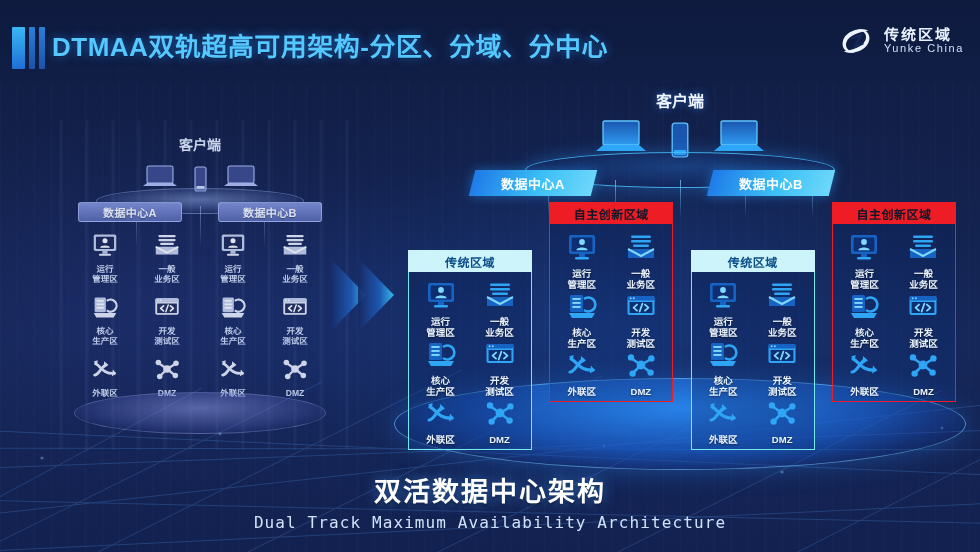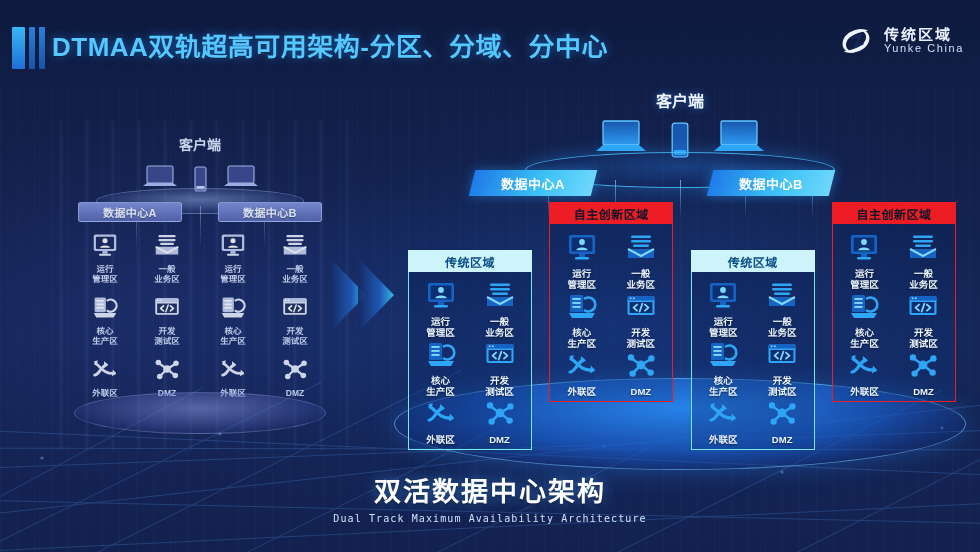--- a/index.html
+++ b/index.html
@@ -125,21 +125,21 @@
   .rcell{display:flex;flex-direction:column;align-items:center;gap:3px;}
   .rcell .ico{width:30px;height:30px;}
   .rcell .cap{font-size:9.5px;line-height:1.15;text-align:center;color:#eaf4ff;font-weight:bold;
     text-shadow:0 1px 2px rgba(0,0,0,.5);}
 
   
   #bottom-title{position:absolute;left:0;top:470px;width:980px;text-align:center;}
   #bt-cn{font-size:27px;font-weight:bold;color:#ffffff;letter-spacing:2px;
     text-shadow:0 0 14px rgba(70,160,255,.6),0 2px 3px rgba(0,0,0,.5);}
   #bt-en{margin-top:4px;font-family:"DejaVu Sans Mono","Liberation Mono",monospace;
-    font-size:10px;letter-spacing:1.1px;color:#cfe3fb;}
+    font-size:16px;letter-spacing:1.1px;color:#cfe3fb;}
 </style>
 </head>
 <body>
 
 <div id="stage">
 
   <div class="vbeams"></div>
   <div class="vbeams2"></div>
 
   <div class="mesh">

